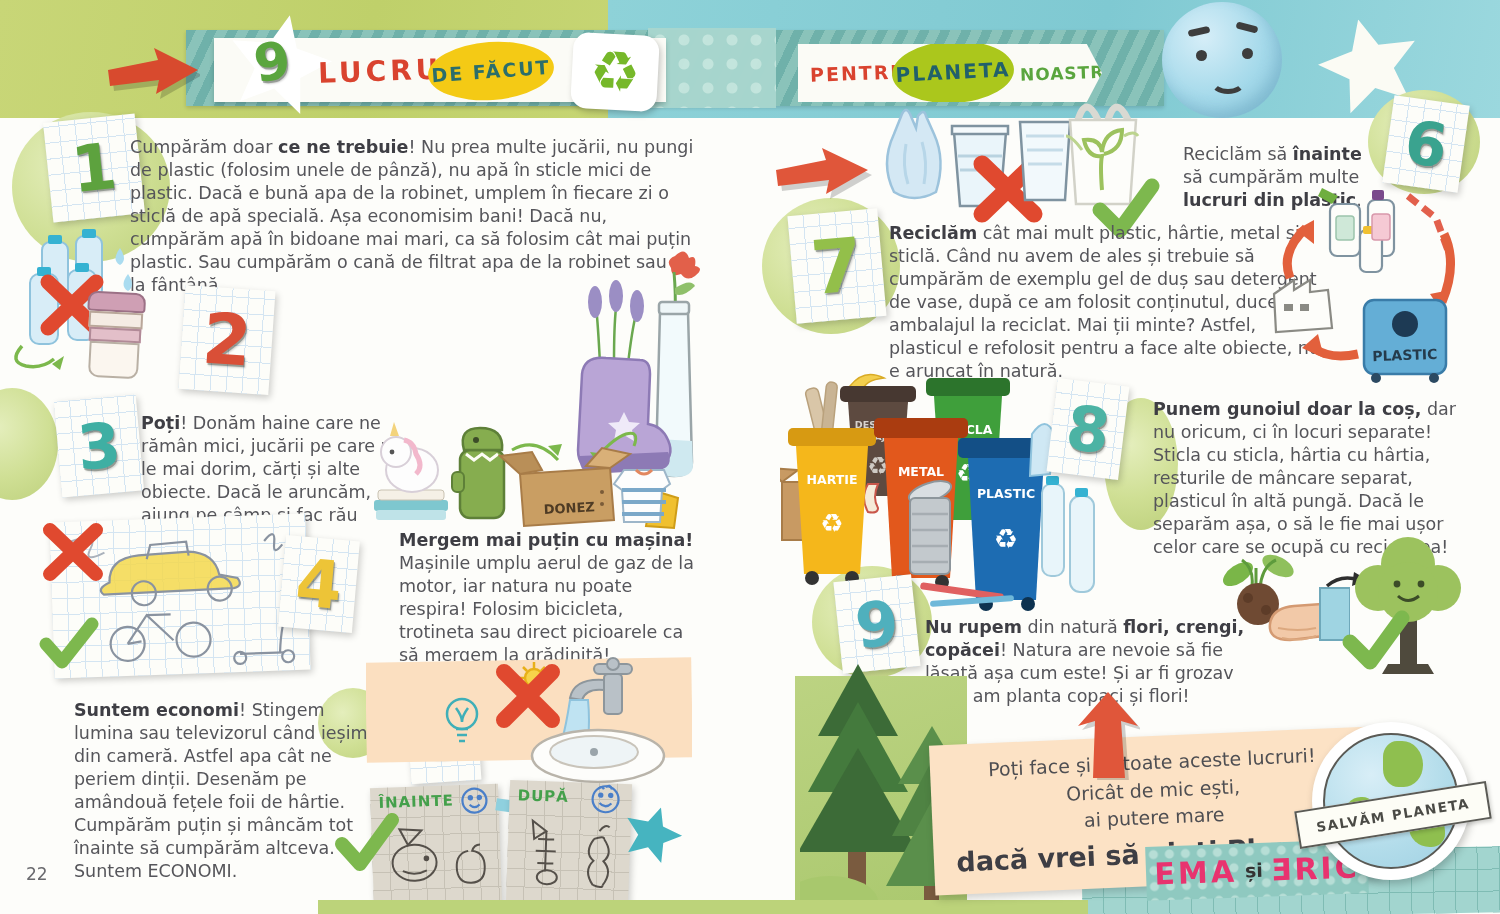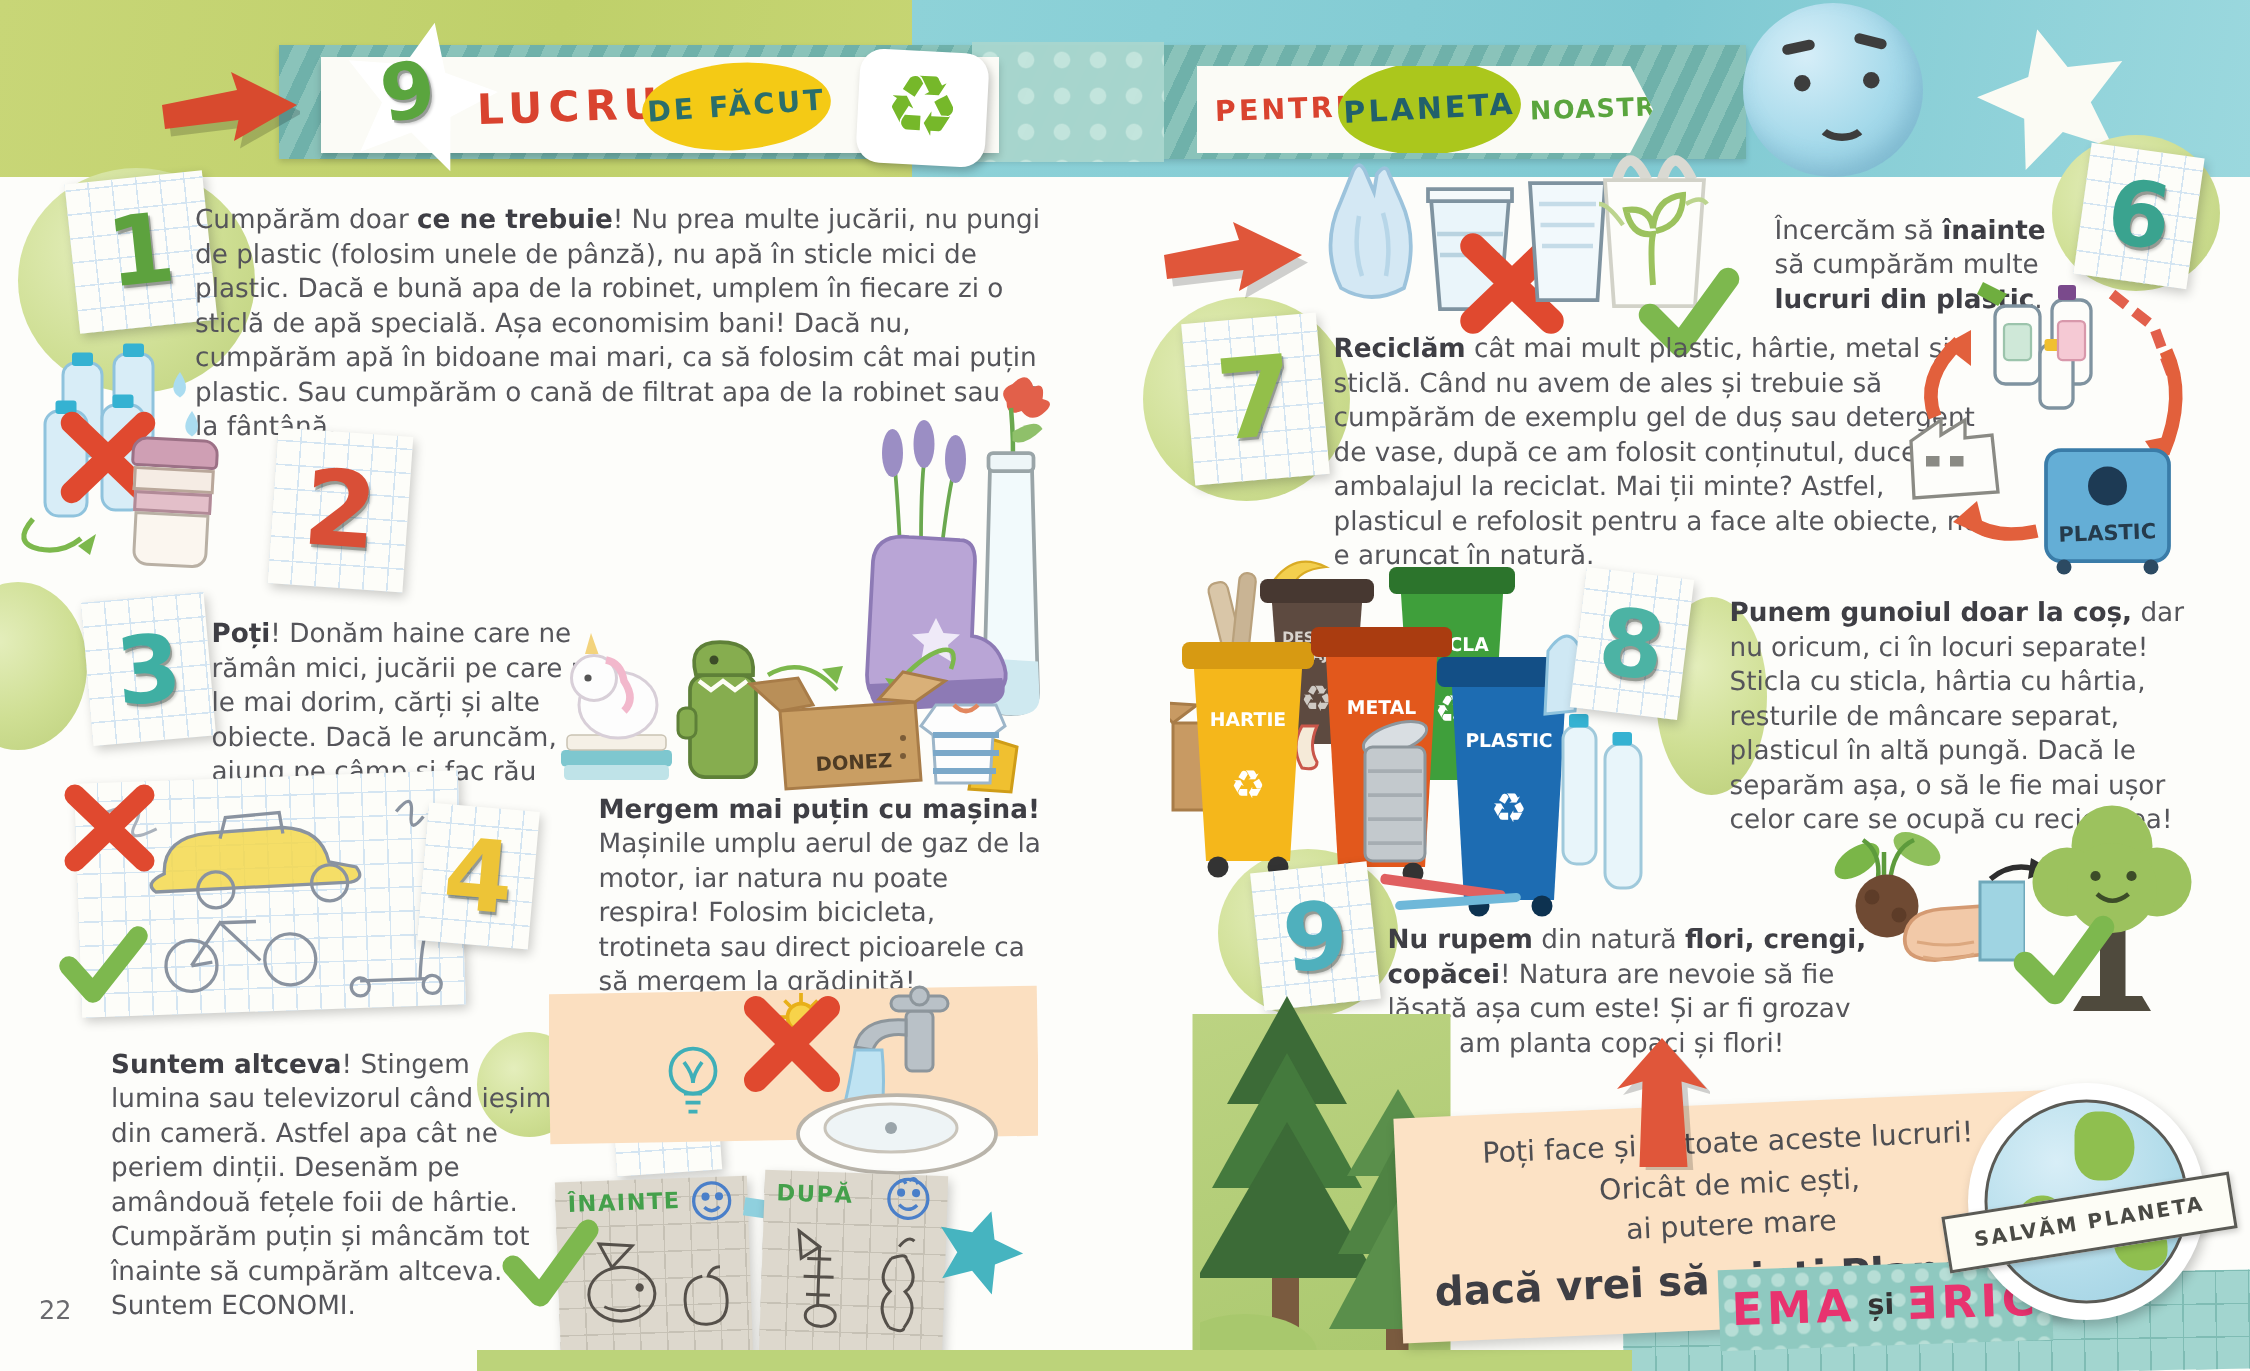--- a/index.html
+++ b/index.html
@@ -206,21 +206,21 @@
     <path d="M10 10 L56 54 M56 10 L10 54" stroke="#e0492f" stroke-width="14" stroke-linecap="round"></path>
   </svg>
   <svg class="abs" style="left:38px;top:616px;" width="62" height="56">
     <path d="M8 28 L24 46 L54 8" stroke="#7db84e" stroke-width="13" fill="none" stroke-linecap="round" stroke-linejoin="round"></path>
   </svg>
   <div class="gcard" style="left:282px;top:538px;width:74px;height:92px;transform:rotate(5deg);">
     <span class="num" style="font-size:66px;color:#edc437;">4</span>
   </div>
   <p class="para" style="left:399px;top:511px;width:296px;"><span class="b">Mergem mai puțin cu mașina!</span><span> Mașinile umplu aerul de gaz de la motor, iar natura nu poate respira! Folosim bicicleta, trotineta sau direct picioarele ca să mergem la grădiniță!</span></p>
 
-  <p class="para" style="left:74px;top:681px;width:300px;"><span class="b">Suntem altceva</span><span>! Stingem lumina sau televizorul când ieșim din cameră. Astfel apa cât ne periem dinții. Desenăm pe amândouă fețele foii de hârtie. Cumpărăm puțin și mâncăm tot înainte să cumpărăm altceva. Suntem ECONOMI.</span></p>
+  <p class="para" style="left:74px;top:681px;width:300px;"><span class="b">Suntem economi</span><span>! Stingem lumina sau televizorul când ieșim din cameră. Astfel apa cât ne periem dinții. Desenăm pe amândouă fețele foii de hârtie. Cumpărăm puțin și mâncăm tot înainte să cumpărăm altceva. Suntem ECONOMI.</span></p>
   <div class="gcard" style="left:408px;top:680px;width:70px;height:102px;transform:rotate(-4deg);background-color:#fdfdf9;">
     <span class="num" style="font-size:74px;color:#dd4a2f;">5</span>
   </div>
 
   <svg class="abs" style="left:366px;top:656px;" width="326" height="136" viewBox="0 0 326 136">
     <rect x="0" y="4" width="326" height="100" fill="#fbdfc0" transform="rotate(-1 163 52)"></rect>
     <g stroke="#3fafb8" stroke-width="2.5" fill="none">
       <circle cx="96" cy="58" r="15"></circle>
         <path d="M90 73 h12 M91 79 h10 M93 85 h6"></path>
         <path d="M90 52 q6 8 6 14 M102 52 q-6 8 -6 14"></path>
@@ -309,21 +309,21 @@
     <path d="M8 30 h50 l-5 78 h-40z" fill="#f2f9fc" stroke="#7f93a0" stroke-width="2.5"></path>
     <path d="M14 44 h38 M15 58 h36 M16 72 h34" stroke="#c5dcE8" stroke-width="3"></path>
     <path d="M66 28 q8 -26 20 0 M96 28 q8 -26 20 0" stroke="#d9d9d2" stroke-width="7" fill="none"></path>
     <path d="M58 28 h66 l-6 84 h-54z" fill="#fdfdfa" stroke="#d2d2c8" stroke-width="2.5"></path>
     <path d="M90 98 q-2 -26 0 -34 q-14 2 -18 -16 q16 -2 18 12 q2 -20 20 -22 q0 20 -18 24" fill="none" stroke="#9cc25e" stroke-width="4"></path>
     <path d="M70 58 q-10 -14 -16 -14 M112 44 q10 -6 14 0" stroke="#bcd48e" stroke-width="3" fill="none"></path>
   </svg>
   <svg class="abs" style="left:1092px;top:178px;" width="68" height="62">
     <path d="M8 32 L28 52 L60 8" stroke="#7db84e" stroke-width="15" fill="none" stroke-linecap="round" stroke-linejoin="round"></path>
   </svg>
-  <p class="para" style="left:1183px;top:125px;width:196px;"><span>Încercăm să </span><span class="b">înainte</span><span> să cumpărăm multe </span><span class="b">lucruri din plastic</span><span>.</span></p>
+  <p class="para" style="left:1183px;top:125px;width:196px;"><span>Reciclăm să </span><span class="b">înainte</span><span> să cumpărăm multe </span><span class="b">lucruri din plastic</span><span>.</span></p>
   <div class="gcard" style="left:1388px;top:100px;width:76px;height:88px;transform:rotate(8deg);">
     <span class="num" style="font-size:60px;color:#3aa38f;">6</span>
   </div>
 
   <div class="gcard" style="left:792px;top:212px;width:90px;height:108px;transform:rotate(-5deg);">
     <span class="num" style="font-size:74px;color:#93bf4a;">7</span>
   </div>
   <p class="para" style="left:889px;top:204px;width:438px;"><span class="b">Reciclăm</span><span> cât mai mult plastic, hârtie, metal și sticlă. Când nu avem de ales și trebuie să cumpărăm de exemplu gel de duș sau detergent de vase, după ce am folosit conținutul, ducem ambalajul la reciclat. Mai ții minte? Astfel, plasticul e refolosit pentru a face alte obiecte, nu e aruncat în natură.</span></p>
 
   <svg class="abs" style="left:1268px;top:182px;" width="212" height="205" viewBox="0 0 212 205">

